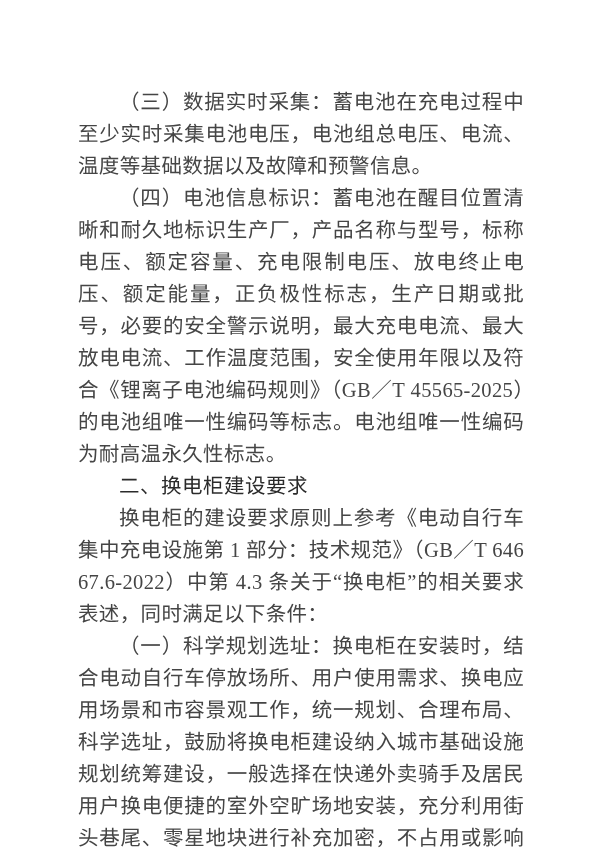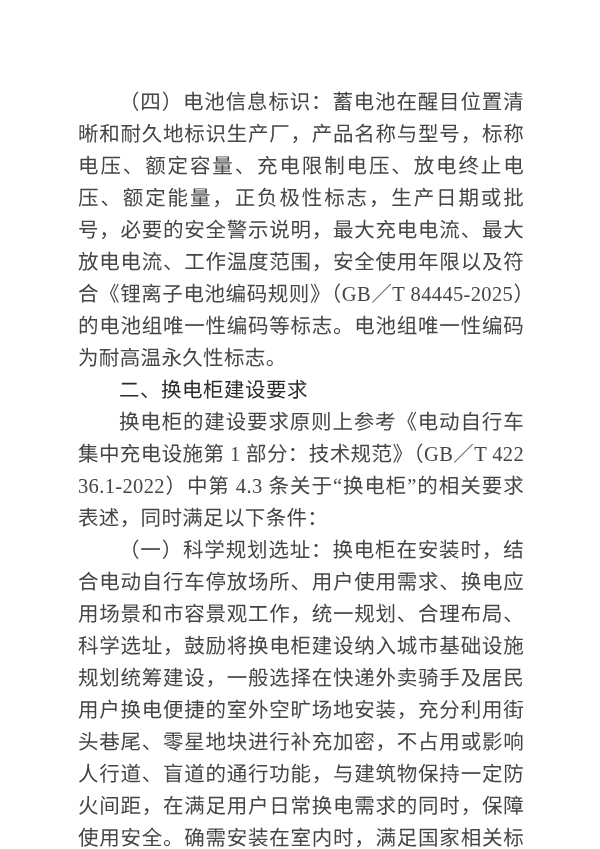--- a/index.html
+++ b/index.html
@@ -58,23 +58,24 @@
     margin: 0;
     letter-spacing: 0.5px;
   }
 </style>
 </head>
 <body>
 
 <div class="page">
   <div class="page-body">
 
+    <p class="doc-para">（三）数据实时采集：蓄电池在充电过程中至少实时采集电池电压，电池组总电压、电流、温度等基础数据以及故障和预警信息。</p>
 
-    <p class="doc-para">（四）电池信息标识：蓄电池在醒目位置清晰和耐久地标识生产厂，产品名称与型号，标称电压、额定容量、充电限制电压、放电终止电压、额定能量，正负极性标志，生产日期或批号，必要的安全警示说明，最大充电电流、最大放电电流、工作温度范围，安全使用年限以及符合《锂离子电池编码规则》（GB／T 84445-2025）的电池组唯一性编码等标志。电池组唯一性编码为耐高温永久性标志。</p>
+    <p class="doc-para">（四）电池信息标识：蓄电池在醒目位置清晰和耐久地标识生产厂，产品名称与型号，标称电压、额定容量、充电限制电压、放电终止电压、额定能量，正负极性标志，生产日期或批号，必要的安全警示说明，最大充电电流、最大放电电流、工作温度范围，安全使用年限以及符合《锂离子电池编码规则》（GB／T 45565-2025）的电池组唯一性编码等标志。电池组唯一性编码为耐高温永久性标志。</p>
 
     <h2 class="doc-heading">二、换电柜建设要求</h2>
 
-    <p class="doc-para">换电柜的建设要求原则上参考《电动自行车集中充电设施第 1 部分：技术规范》（GB／T 42236.1-2022）中第 4.3 条关于“换电柜”的相关要求表述，同时满足以下条件：</p>
+    <p class="doc-para">换电柜的建设要求原则上参考《电动自行车集中充电设施第 1 部分：技术规范》（GB／T 64667.6-2022）中第 4.3 条关于“换电柜”的相关要求表述，同时满足以下条件：</p>
 
     <p class="doc-para">（一）科学规划选址：换电柜在安装时，结合电动自行车停放场所、用户使用需求、换电应用场景和市容景观工作，统一规划、合理布局、科学选址，鼓励将换电柜建设纳入城市基础设施规划统筹建设，一般选择在快递外卖骑手及居民用户换电便捷的室外空旷场地安装，充分利用街头巷尾、零星地块进行补充加密，不占用或影响人行道、盲道的通行功能，与建筑物保持一定防火间距，在满足用户日常换电需求的同时，保障使用安全。确需安装在室内时，满足国家相关标准、规范中的防火分隔条件和消防设计要求，并与周边可燃物保持安全间距。</p>
 
   </div>
 </div>
 
 </body></html>

